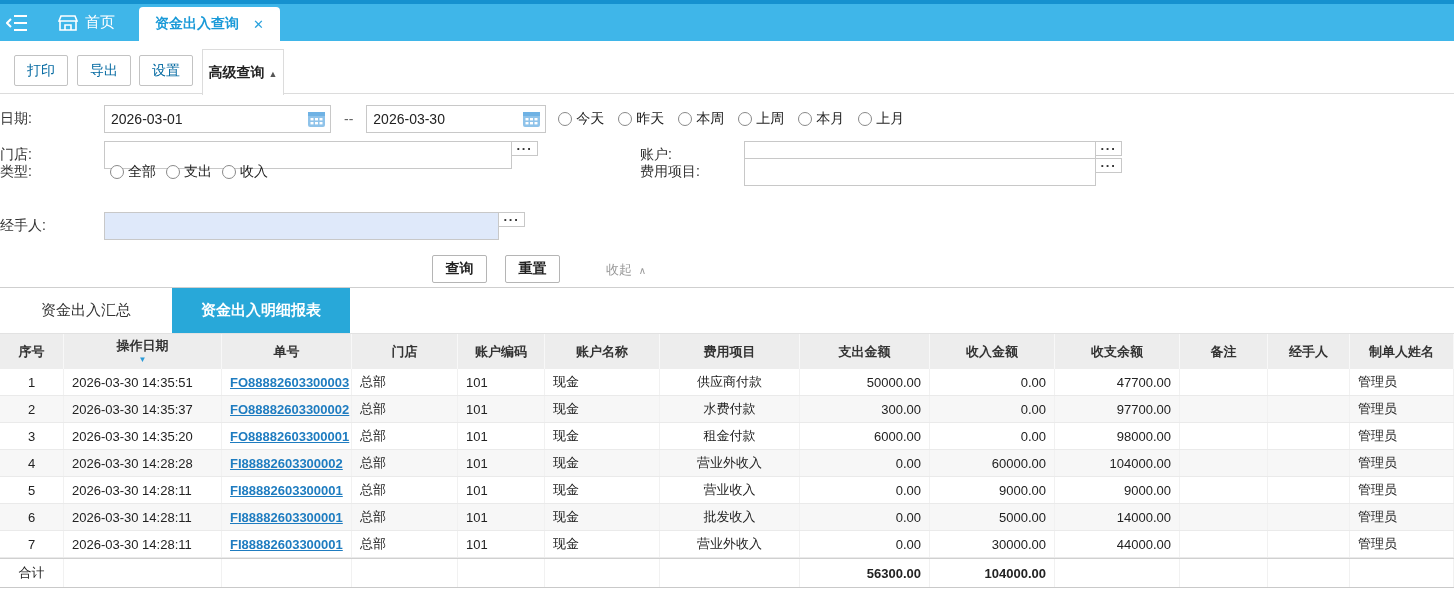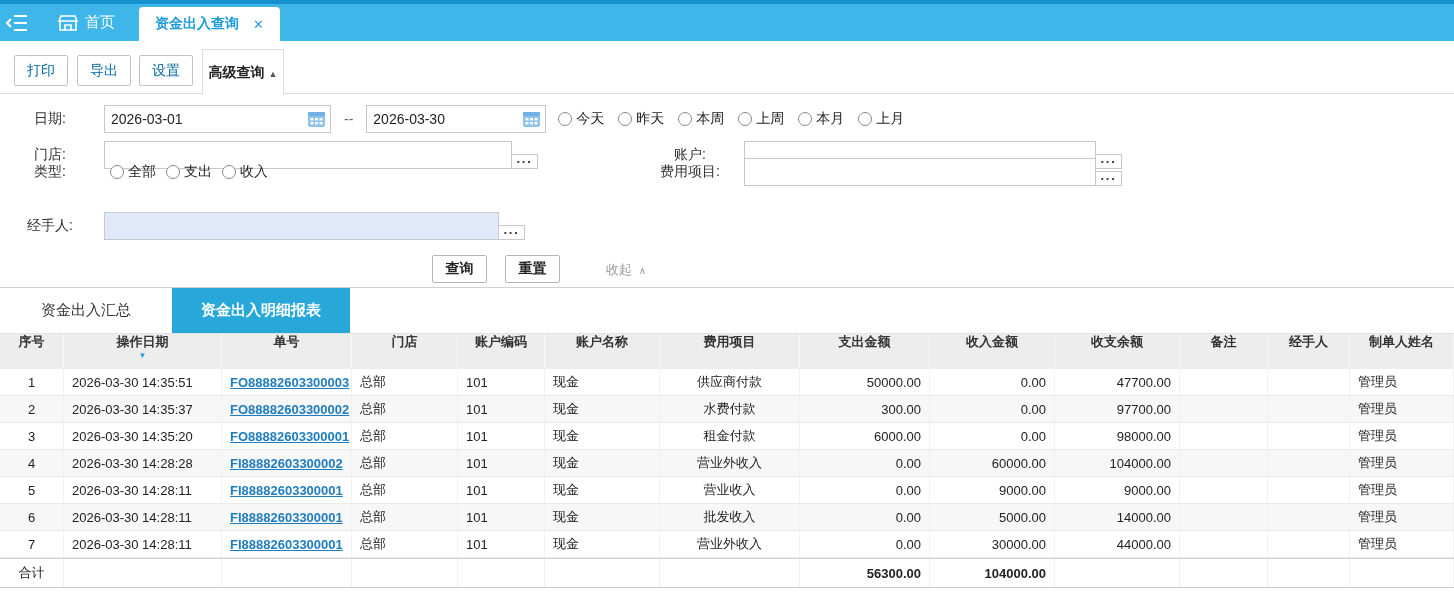--- a/index.html
+++ b/index.html
@@ -23,22 +23,22 @@
     border:1px solid #c3c3c3; border-radius:2px; font-size:14px; color:#0369a1; cursor:pointer;
     font-family:inherit; }
   .adv-btn { position:absolute; left:202px; top:8px; height:46px; width:82px; background:#fff;
     border:1px solid #dcdcdc; border-bottom:none; font-size:14px; font-weight:bold; color:#222;
     cursor:pointer; z-index:2; font-family:inherit; }
   .adv-btn .arr { font-size:9px; color:#555; }
 
   
   .filters { position:relative; height:194px; background:#fff; border-bottom:1px solid #cfcfcf; font-size:14px; }
   .frow { position:absolute; left:0; right:0; display:flex; align-items:center; }
-  .flabel { width:100px; text-align:center; color:#333; flex:none; }
-  .ibox { display:flex; align-items:flex-end; height:28px; margin-left:4px; }
+  .flabel { width:100px; text-align:left; color:#333; flex:none; }
+  .ibox { display:flex; align-items:flex-start; height:28px; margin-left:4px; }
   .txt { border:1px solid #c8c8c8; height:28px; font-size:14px; padding:0 6px; color:#222;
     outline:none; font-family:inherit; background:#fff; }
   .date-wrap { position:relative; }
   .date-wrap .txt { width:227px; padding-right:28px; }
   .date-wrap.small .txt { width:180px; }
   .cal-ico { position:absolute; right:5px; top:5px; cursor:pointer; }
   .more-btn { width:26px; border:1px solid #c8c8c8; border-left:none; background:#fff;
     font-weight:bold; font-size:13px; color:#333; letter-spacing:1px; cursor:pointer; line-height:1; }
   .radio-group { display:flex; align-items:center; gap:14px; }
   .radio-item { display:flex; align-items:center; gap:4px; cursor:pointer; color:#222; }
@@ -56,21 +56,21 @@
 
   
   .rtabs { height:45px; display:flex; align-items:stretch; background:#fff; }
   .rtab { display:flex; align-items:center; justify-content:center; font-size:15px; cursor:pointer; }
   .rtab.active { width:178px; background:#28a8d9; color:#fff; font-weight:bold; }
   .rtab.plain { width:172px; color:#333; }
 
   
   .grid { display:grid; grid-template-columns:64px 158px 130px 106px 87px 115px 140px 130px 125px 125px 88px 82px auto; }
   .thead { background:#ededed; border-top:1px solid #e2e2e2; }
-  .hcell { height:35px; display:flex; flex-direction:column; align-items:center; 
+  .hcell { height:35px; display:flex; flex-direction:column; align-items:center; justify-content:center;
     font-size:13px; font-weight:bold; color:#333; border-right:1px solid #f8f8f8; cursor:pointer; line-height:1.2; }
   .sort-arr { font-size:8px; color:#2a9ad8; margin-top:1px; }
   .trow { border-bottom:1px solid #eaeaea; background:#fff; }
   .trow.alt { background:#f7f7f7; }
   .tcell { height:26px; display:flex; align-items:center; font-size:13px; color:#222;
     border-right:1px solid #f1f1f1; padding:0 8px; white-space:nowrap; overflow:hidden; }
   .al-c { justify-content:center; } .al-r { justify-content:flex-end; } .al-l { justify-content:flex-start; }
   .doc-link { color:#1e7cc0; font-weight:bold; text-decoration:underline; cursor:pointer; }
   .total-row { border-top:1px solid #d0d0d0; border-bottom:1px solid #c9c9c9; background:#fff; }
   .total-row .tcell { height:28px; }

